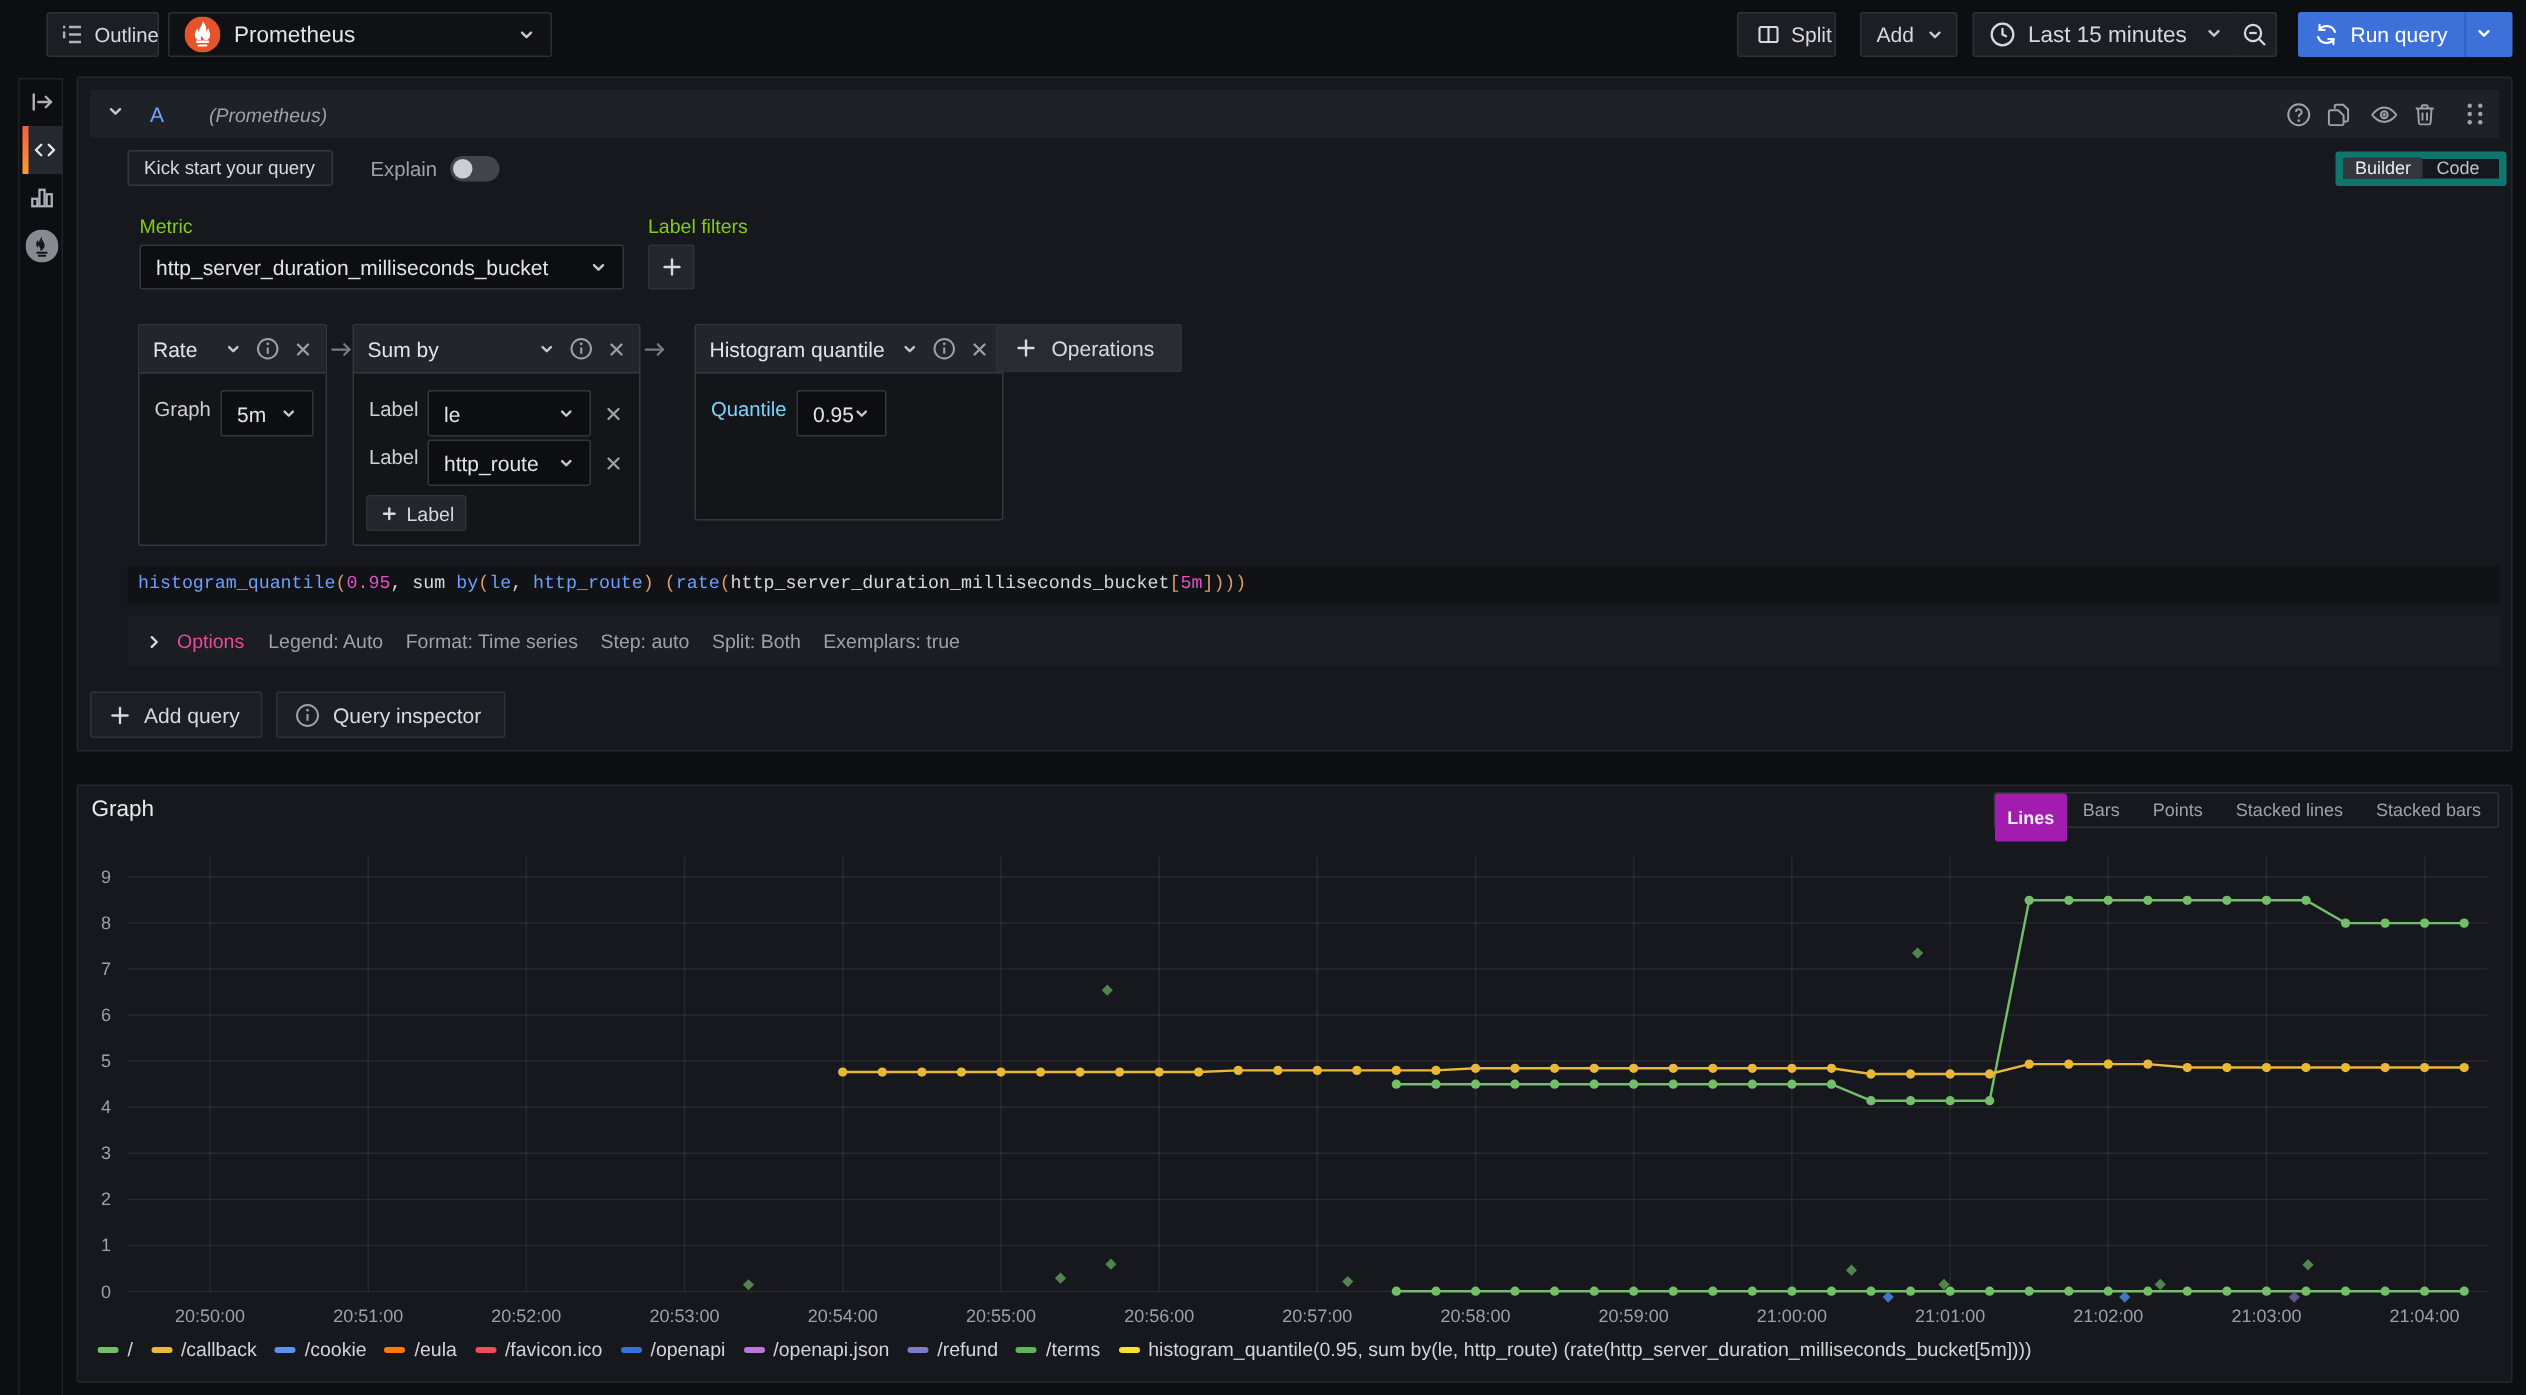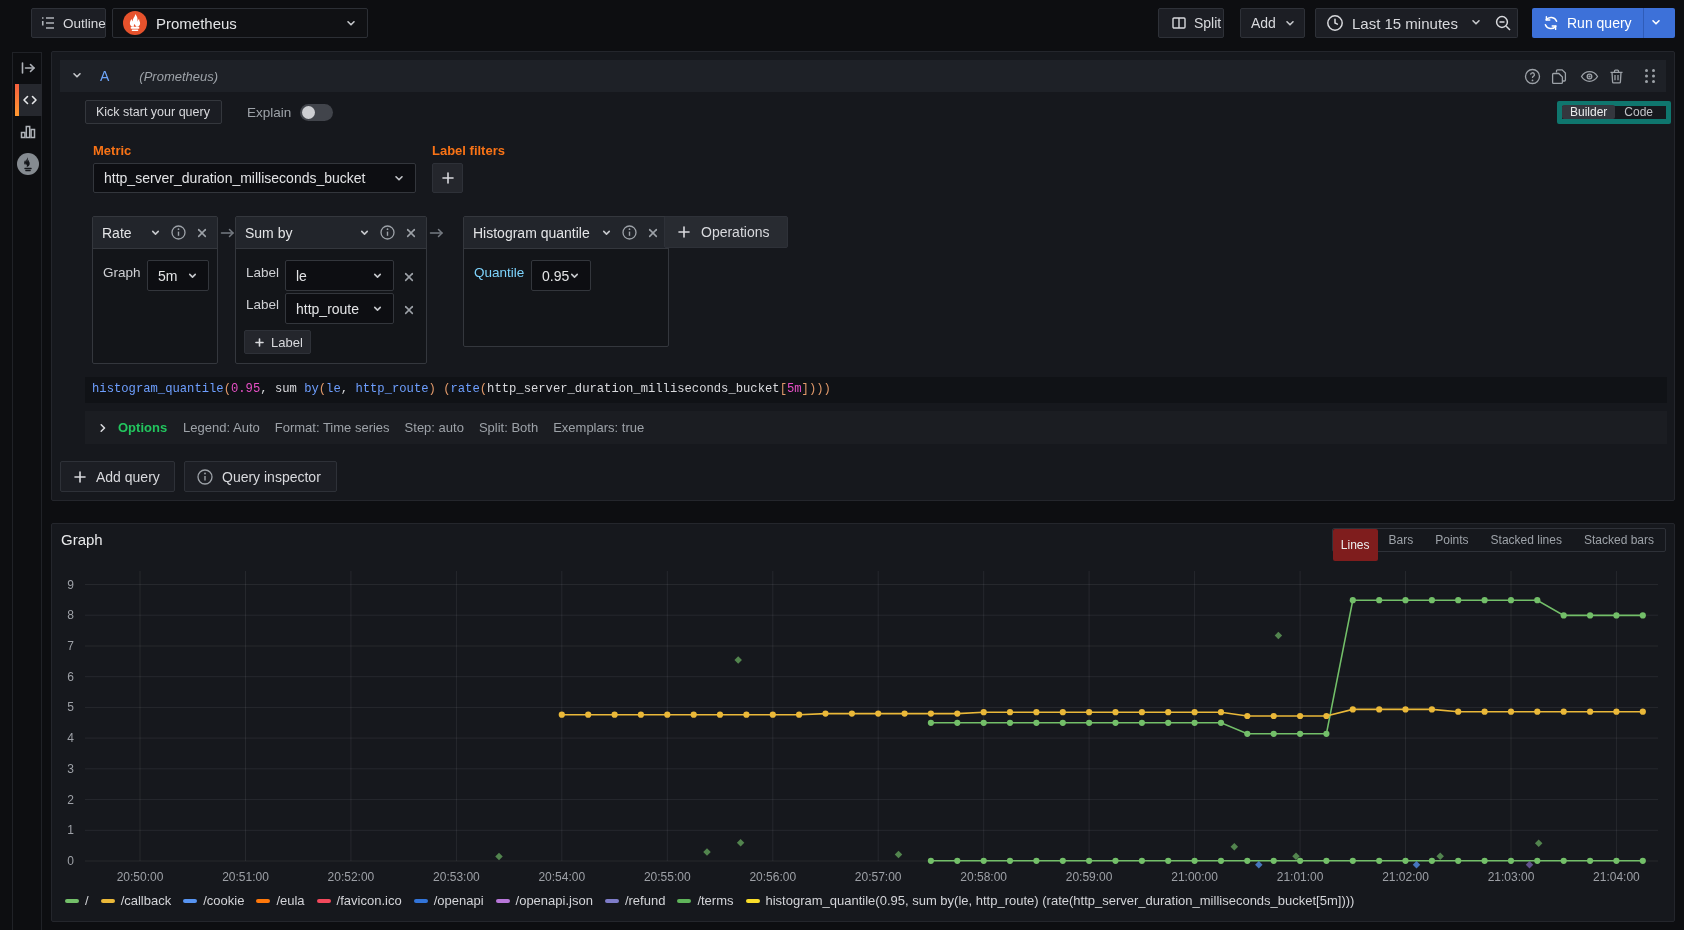--- a/index.html
+++ b/index.html
@@ -1,19 +1,19 @@
 <!DOCTYPE html>
 <html><head><meta charset="utf-8"><style>
 *{margin:0;padding:0;box-sizing:border-box}
 svg{flex-shrink:0}
 html,body{width:1684px;height:930px;overflow:hidden;background:#0d0e11;font-family:"Liberation Sans",sans-serif;color:#d8d9dd;-webkit-font-smoothing:antialiased}
 .abs{position:absolute}
 .btn{position:absolute;display:flex;align-items:center;gap:8px;background:#1c1e24;border:1px solid #2e3138;border-radius:2px;color:#d8d9dd;font-size:14px;padding:0 12px;height:30px}
 .sel{position:absolute;display:flex;align-items:center;background:#0d0e12;border:1px solid #33363c;border-radius:2px;color:#e3e4e6;font-size:14px;height:30px;padding:0 10px;justify-content:space-between}
-.lbl{position:absolute;font-size:13px;font-weight:700;color:#f97316}
+.lbl{position:absolute;font-size:13px;font-weight:400;color:#84cc16}
 .glbl{color:#9da2a8}
 .card{position:absolute;background:#131519;border:1px solid #34373d;border-radius:2px}
 .chead{height:32px;background:#22252b;border-bottom:1px solid #34373d;display:flex;align-items:center;padding:0 9px;font-size:14px;color:#e3e4e6;white-space:nowrap}
 .cicons{margin-left:auto;display:flex;align-items:center;gap:10px}
 .litem{display:inline-flex;align-items:center;margin-right:12px;font-size:13px;color:#d3d4d8;white-space:nowrap}
 .lmark{display:inline-block;width:14px;height:4.5px;border-radius:2px;margin-right:6px}
 </style></head>
 <body>
 
 <div class="btn" style="left:31px;top:8px;width:75px;padding:0 8px;gap:7px;font-size:13.5px"><svg class="" style="" width="16" height="16" viewBox="0 0 16 16">
@@ -289,21 +289,21 @@
       </g>
     </svg>Operations</div>
 
 <div class="abs" style="left:85px;top:377px;width:1582px;height:26px;background:#101216"></div>
 <div class="abs" style="left:92px;top:382px;font-family:'Liberation Mono',monospace;font-size:12.2px;white-space:pre"><span style="color:#6e9fff">histogram_quantile</span><span style="color:#e0996a">(</span><span style="color:#e64fc5">0.95</span><span style="color:#d8d9dd">, sum </span><span style="color:#6e9fff">by</span><span style="color:#e0996a">(</span><span style="color:#6e9fff">le</span><span style="color:#d8d9dd">, </span><span style="color:#6e9fff">http_route</span><span style="color:#e0996a">) (</span><span style="color:#6e9fff">rate</span><span style="color:#e0996a">(</span><span style="color:#d8d9dd">http_server_duration_milliseconds_bucket</span><span style="color:#e0996a">[</span><span style="color:#e64fc5">5m</span><span style="color:#e0996a">])))</span></div>
 
 <div class="abs" style="left:85px;top:411px;width:1582px;height:33px;background:#1b1d22;display:flex;align-items:center;font-size:13px;color:#9da2a8">
   <svg style="margin-left:12px" width="12" height="12" viewBox="0 0 12 12">
       <path d="M4.2 2.8 7.5 6 4.2 9.2" stroke="#d8d9dd" stroke-width="1.6" fill="none" stroke-linecap="round" stroke-linejoin="round"></path>
     </svg>
-  <span style="margin-left:9px;color:#22c55e;font-weight:700">Options</span>
+  <span style="margin-left:9px;color:#ec4899;font-weight:400">Options</span>
   <span style="margin-left:16px">Legend: Auto</span>
   <span style="margin-left:15px">Format: Time series</span>
   <span style="margin-left:15px">Step: auto</span>
   <span style="margin-left:15px">Split: Both</span>
   <span style="margin-left:15px">Exemplars: true</span>
 </div>
 
 <div class="btn" style="left:60px;top:461px;width:115px;height:31px;gap:9px"><svg class="" style="" width="14" height="14" viewBox="0 0 14 14">
       <g stroke="#d8d9dd" stroke-width="1.6" stroke-linecap="round">
         <line x1="7.0" y1="2" x2="7.0" y2="12"></line>
@@ -312,21 +312,21 @@
     </svg>Add query</div>
 <div class="btn" style="left:184px;top:461px;width:153px;height:31px;gap:9px"><svg class="" style="" width="16" height="16" viewBox="0 0 16 16">
       <circle cx="8.0" cy="8.0" r="7.0" stroke="#9da2a8" stroke-width="1.3" fill="none"></circle>
       <line x1="8.0" y1="7.04" x2="8.0" y2="11.52" stroke="#9da2a8" stroke-width="1.4"></line>
       <circle cx="8.0" cy="4.48" r="0.9" fill="#9da2a8"></circle>
     </svg>Query inspector</div>
 
 <div class="abs" style="left:51px;top:523px;width:1624px;height:399px;background:#16181d;border:1px solid #24262c;border-radius:2px"></div>
 <div class="abs" style="left:61px;top:531px;font-size:15px;font-weight:500;color:#e8e9eb">Graph</div>
 <div class="abs" style="right:18px;top:528px;height:24px;border:1px solid #2e3138;border-radius:2px;display:flex;font-size:12px;color:#9da2a8;align-items:stretch">
-  <span style="background:#7f1d1d;border-radius:2px;display:flex;align-items:center;padding:16px 8px;color:#eceded;font-weight:400">Lines</span>
+  <span style="background:#a21caf;border-radius:2px;display:flex;align-items:center;padding:16px 8px;color:#eceded;font-weight:700">Lines</span>
   <span style="display:flex;align-items:center;padding:0 11px">Bars</span>
   <span style="display:flex;align-items:center;padding:0 11px">Points</span>
   <span style="display:flex;align-items:center;padding:0 11px">Stacked lines</span>
   <span style="display:flex;align-items:center;padding:0 11px">Stacked bars</span>
 </div>
 
 <svg class="abs" style="left:0;top:0" width="1684" height="930" viewBox="0 0 1684 930">
 <g stroke="rgba(240,245,255,0.075)" stroke-width="1">
       <line x1="140.0" y1="571.0" x2="140.0" y2="861"></line>
       <line x1="245.5" y1="571.0" x2="245.5" y2="861"></line>

